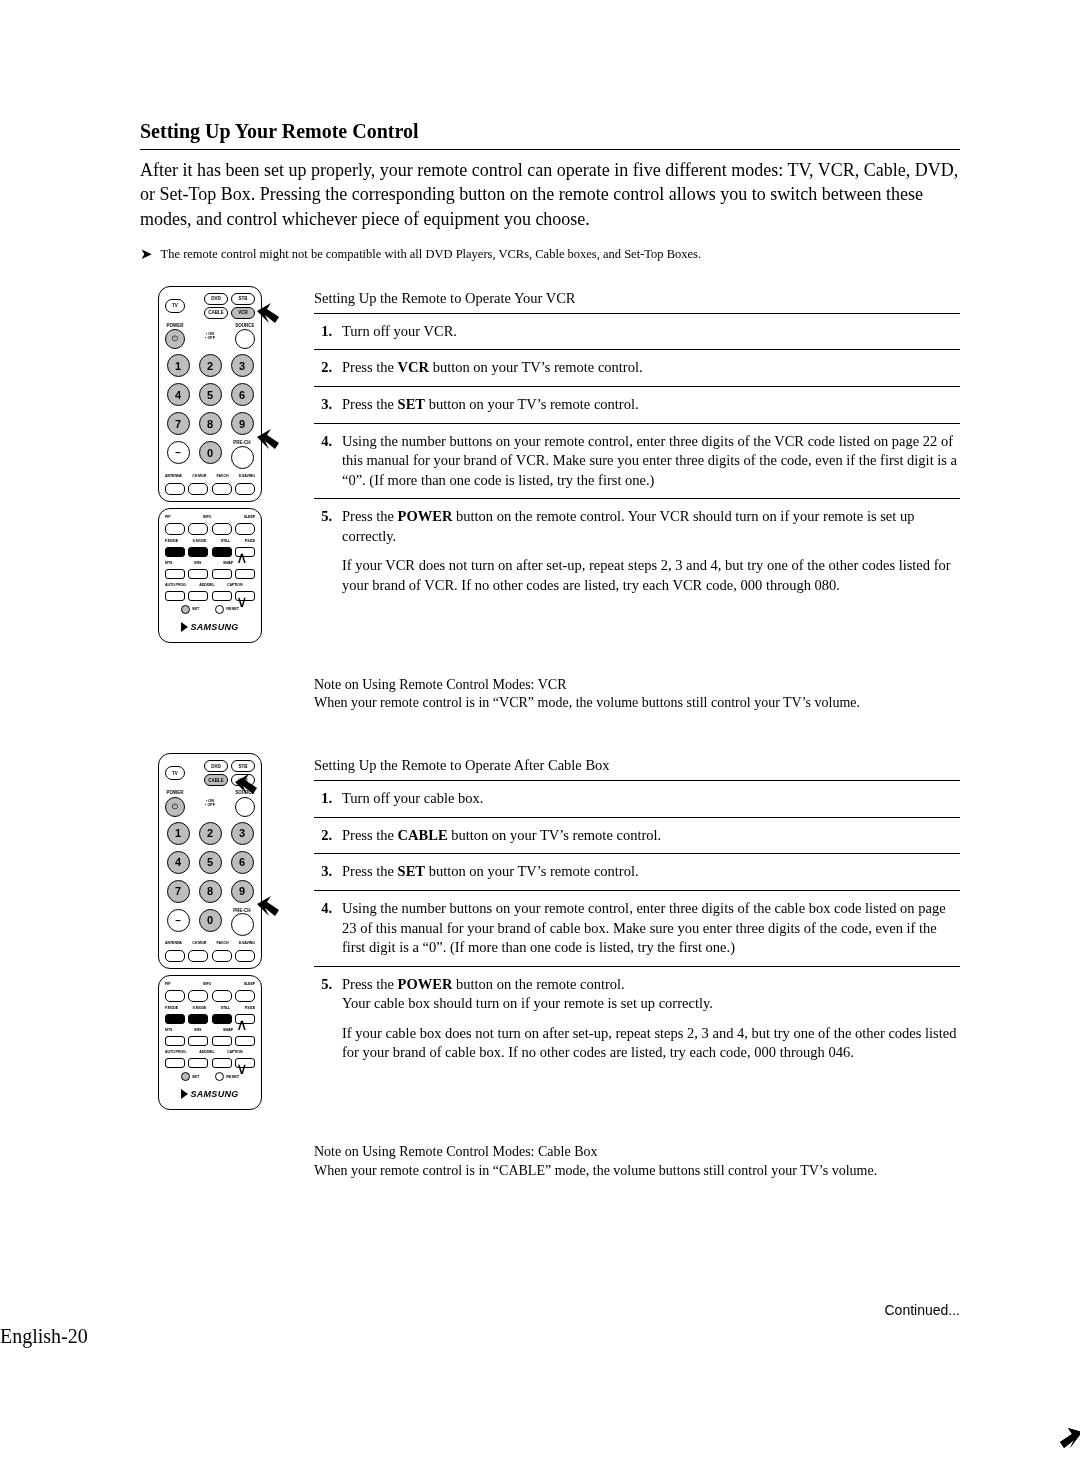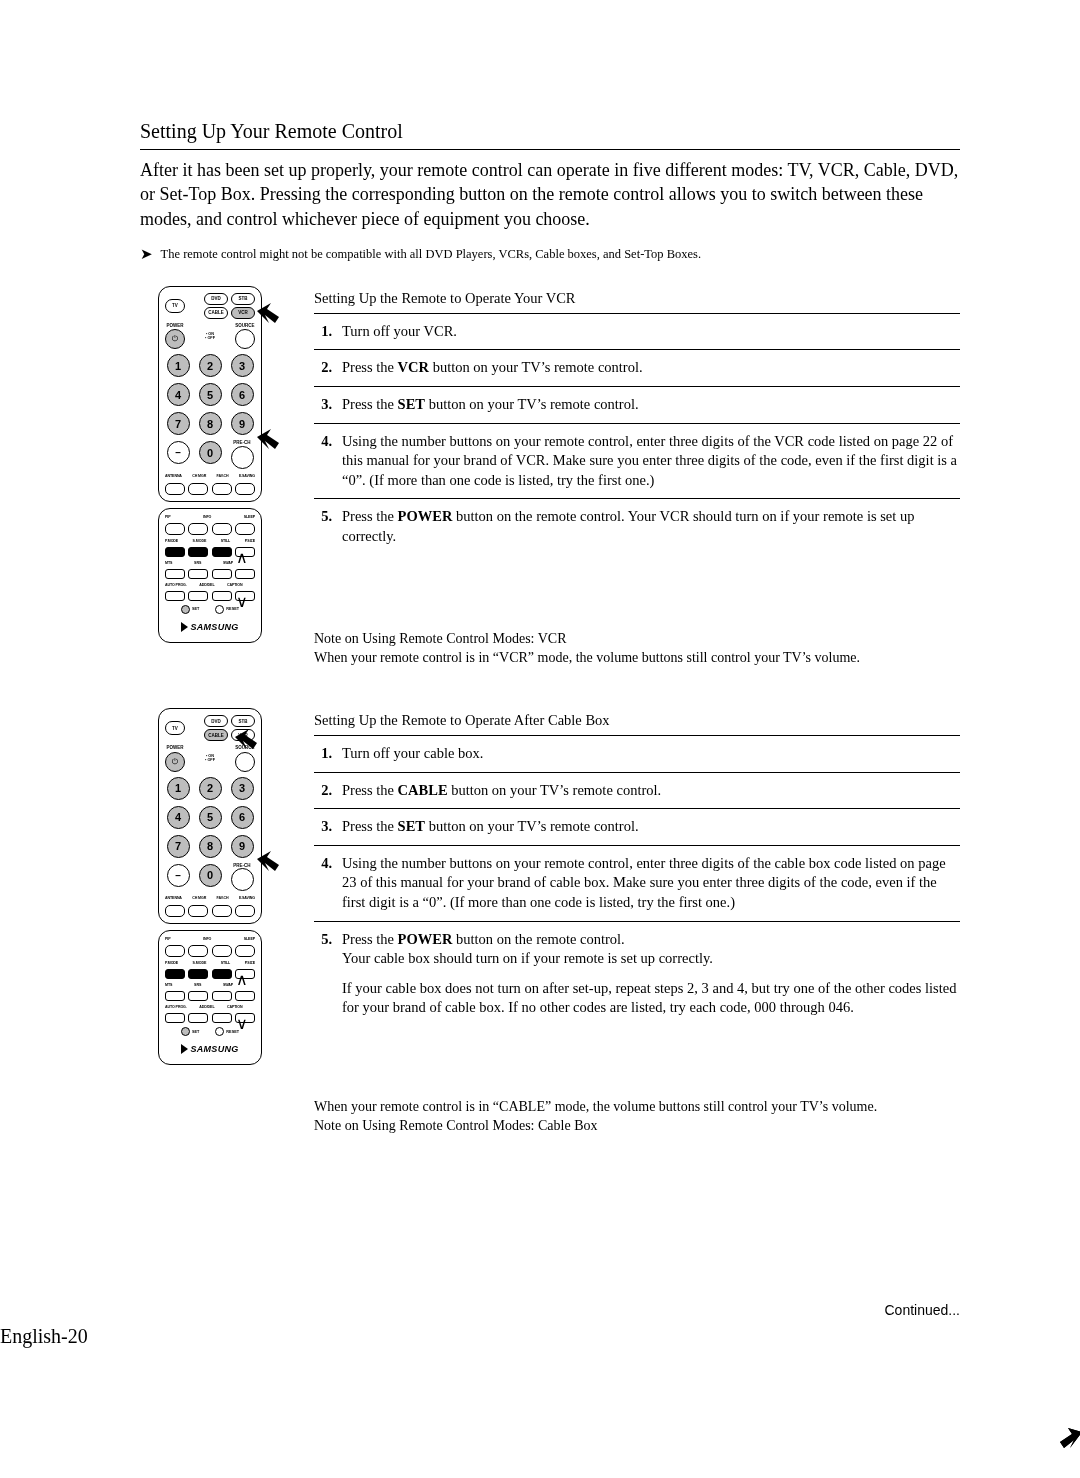--- a/index.html
+++ b/index.html
@@ -1,17 +1,17 @@
 <!DOCTYPE html>
 <html><head>
 <meta charset="utf-8">
 <style>
   html,body{margin:0;padding:0;background:#fff;color:#000;font-family:"Times New Roman",Times,serif}
   .page{width:1080px;height:1478px;position:relative;margin:0 auto;box-sizing:border-box;padding:120px 120px 0 140px}
-  .h1{font-weight:normal;font-size:20px;margin:0 0 6px 0}
+  .h1{font-weight:bold;font-size:20px;margin:0 0 6px 0}
   .rule{border-top:1px solid #000;margin-bottom:8px}
   .intro{font-size:18px;line-height:1.35;margin:0 0 16px 0}
   .note-arrow{display:flex;align-items:flex-start;gap:8px;font-size:12.5px;margin-bottom:24px}
   .arrow{font-size:15px;line-height:1;position:relative;top:0}
   .cols{display:flex;gap:34px;align-items:flex-start;margin-bottom:40px}
   .left{width:140px;flex:none}
   .right{flex:1;min-width:0}
   .subhead{font-weight:normal;font-size:14.5px;margin:4px 0 6px 0}
   .thinrule{border-top:1px solid #000;margin:4px 0}
   .step{display:flex;gap:10px;font-size:14.5px;line-height:1.35;padding:4px 0}
@@ -215,20 +215,21 @@
       <div class="thinrule"></div>
       <div class="step">
           <div class="num">4.</div>
           <div class="txt">Using the number buttons on your remote control, enter three digits of the VCR code listed on page 22 of this manual for your brand of VCR. Make sure you enter three digits of the code, even if the first digit is a “0”. (If more than one code is listed, try the first one.)</div>
         </div>
       <div class="thinrule"></div>
       <div class="step">
           <div class="num">5.</div>
           <div class="txt">Press the <b>POWER</b> button on the remote control. Your VCR should turn on if your remote is set up correctly.</div>
         </div>
+      <div class="indent-after">If your VCR does not turn on after set-up, repeat steps 2, 3 and 4, but try one of the other codes listed for your brand of VCR. If no other codes are listed, try each VCR code, 000 through 080.</div>
       <div class="footnote">
         <div>Note on Using Remote Control Modes: VCR</div>
         <div>When your remote control is in “VCR” mode, the volume buttons still control your TV’s volume.</div>
       </div>
     </div>
   </div>
 
   <div class="cols">
     <div class="left">
       <div class="remote">
@@ -386,21 +387,21 @@
           <div class="num">4.</div>
           <div class="txt">Using the number buttons on your remote control, enter three digits of the cable box code listed on page 23 of this manual for your brand of cable box. Make sure you enter three digits of the code, even if the first digit is a “0”. (If more than one code is listed, try the first one.)</div>
         </div>
       <div class="thinrule"></div>
       <div class="step">
           <div class="num">5.</div>
           <div class="txt">Press the <b>POWER</b> button on the remote control.<br>Your cable box should turn on if your remote is set up correctly.</div>
         </div>
       <div class="indent-after">If your cable box does not turn on after set-up, repeat steps 2, 3 and 4, but try one of the other codes listed for your brand of cable box. If no other codes are listed, try each code, 000 through 046.</div>
       <div class="footnote">
+        <div>Note on Using Remote Control Modes: Cable Box</div>
         <div>When your remote control is in “CABLE” mode, the volume buttons still control your TV’s volume.</div>
-        <div>Note on Using Remote Control Modes: Cable Box</div>
       </div>
     </div>
   </div>
 
   <div class="continued">Continued...</div>
   <div class="pagenum">English-20</div>
 </div>
 
 </body></html>

